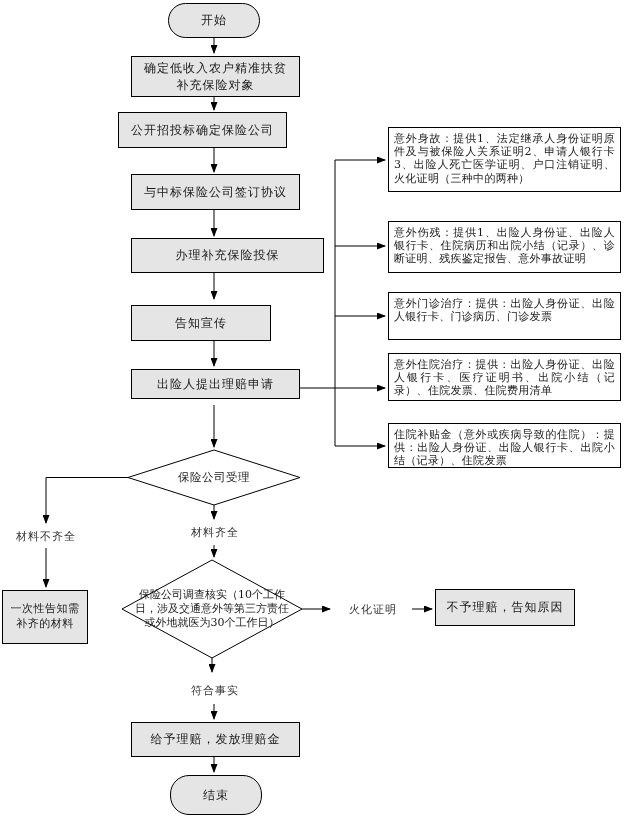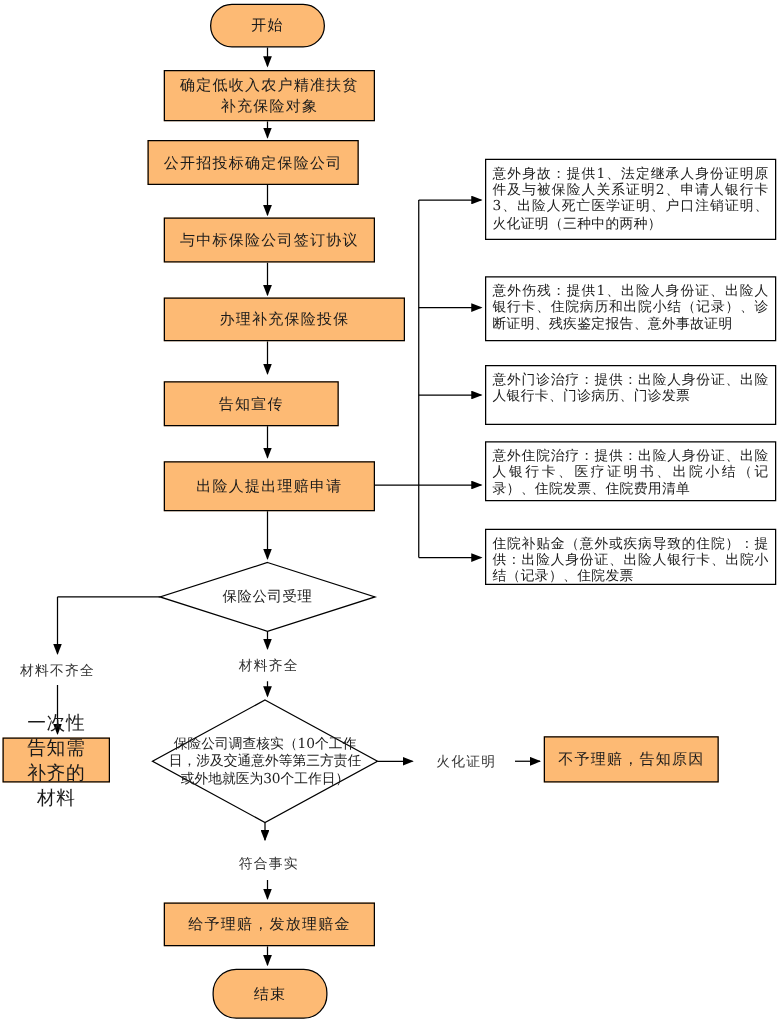--- a/index.html
+++ b/index.html
@@ -2,21 +2,21 @@
 <html><head>
 <meta charset="utf-8">
 <style>
   html,body{margin:0;padding:0;background:#ffffff;}
   .canvas{
     position:relative;width:624px;height:818px;background:#ffffff;overflow:hidden;
     font-family:"DejaVu Serif","Liberation Serif",serif;color:#1a1a1a;
   }
   svg.wires{position:absolute;left:0;top:0;width:624px;height:818px;}
   .node{
-    position:absolute;box-sizing:border-box;border:1px solid #000;background:#fdba74;
+    position:absolute;box-sizing:border-box;border:1px solid #000;background:#e5e5e5;
     display:flex;align-items:center;justify-content:center;text-align:center;
     font-size:12px;line-height:1.35;letter-spacing:1px;padding:2px 6px;
   }
   .stadium{border-radius:19px;}
   .rbox{
     position:absolute;box-sizing:border-box;left:388px;width:233px;border:1px solid #000;background:#fff;
     font-size:11px;line-height:1.2;letter-spacing:0.3px;padding:4px 5px;
     text-align:justify;
   }
   .dlabel{
@@ -26,22 +26,22 @@
   .flabel{
     position:absolute;font-size:11px;letter-spacing:1px;color:#333;text-align:center;
   }
   
   #n-start{left:168px;top:3px;width:92px;height:35px}
   #n-determine{left:131px;top:56px;width:169px;height:41px}
   #n-bidding{left:118px;top:112px;width:169px;height:36px}
   #n-agreement{left:131px;top:174px;width:169px;height:36px}
   #n-apply{left:131px;top:238px;width:193px;height:35px}
   #n-publicity{left:131px;top:305px;width:140px;height:36px}
-  #n-claim{left:131px;top:369px;width:169px;height:40px}
-  #n-notify{left:2px;top:590px;width:86px;height:36px;font-size:15px;letter-spacing:0.5px;padding:2px 16px}
+  #n-claim{left:131px;top:369px;width:169px;height:30px}
+  #n-notify{left:2px;top:590px;width:86px;height:54px;font-size:11px;letter-spacing:0.5px;padding:2px 4px}
   #n-reject{left:435px;top:589px;width:140px;height:37px}
   #n-pay{left:131px;top:722px;width:169px;height:35px}
   #n-end{left:170px;top:775px;width:92px;height:40px}
   #r1{top:127px;height:65px}
   #r2{top:221px;height:52px}
   #r3{top:292px;height:48px}
   #r4{top:353px;height:48px}
   #r5{top:423px;height:45px}
   #d1-label{left:128px;top:464px;width:172px;height:27px}
   #d2-label{left:130px;top:573px;width:164px;height:72px;font-size:11px;letter-spacing:0px}

